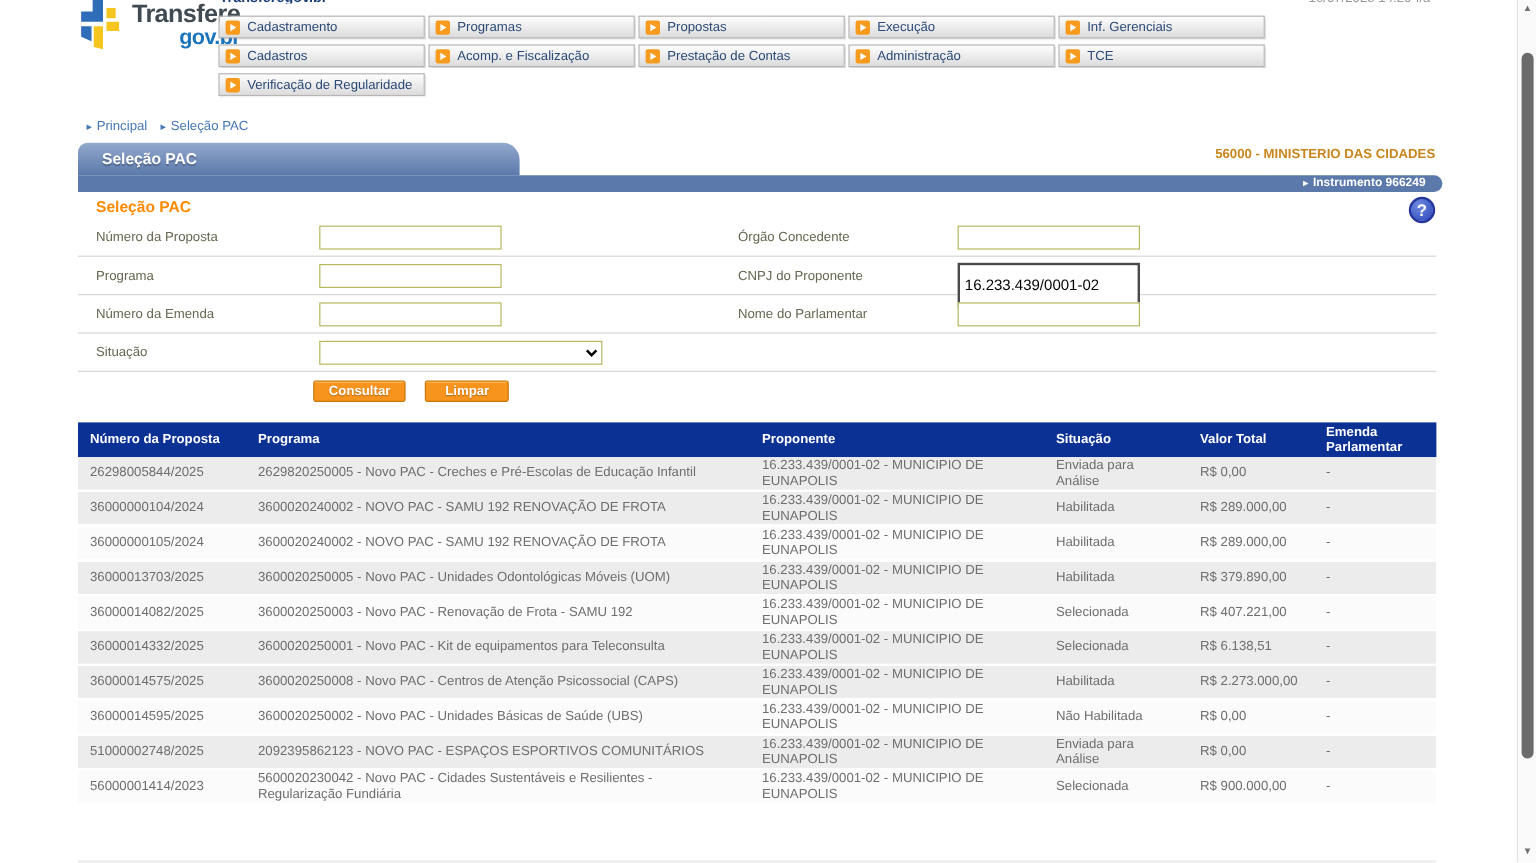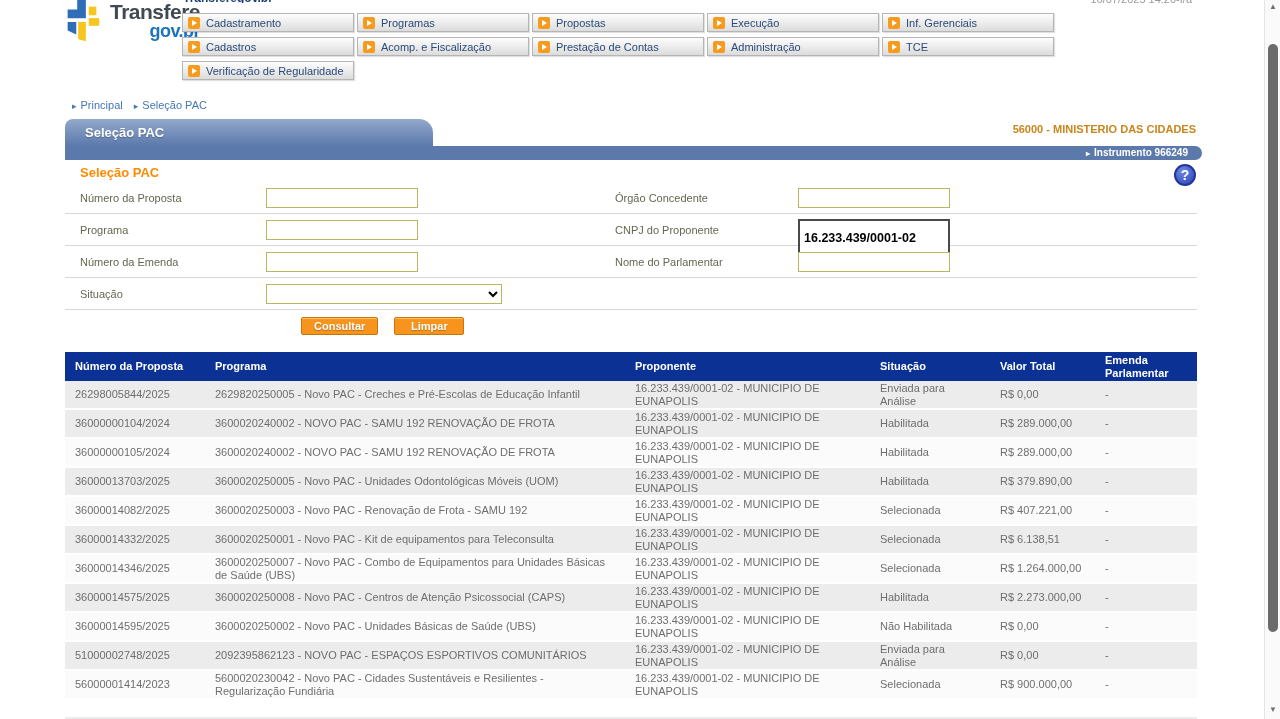--- a/index.html
+++ b/index.html
@@ -68,23 +68,23 @@
   .frow { position:relative; height:32px; border-bottom:1px solid #d6d6d6; }
   .flabel { position:absolute; top:10px; font-size:11px; color:#666652; }
   .flabel.l { left:15px; }
   .flabel.r { left:550px; }
   .finput {
     position:absolute; left:201px; top:6px; width:152px; height:20px;
     border:1px solid #b9b75e; background:#fff; font-family:"Liberation Sans",sans-serif;
     font-size:12px; padding:0 4px; color:#000;
   }
   .finput.r { left:733px; }
-  .finput.cnpj { border:2px solid #4a4a4a; height:38px; top:5px; font-size:12.5px; font-weight:bold; }
+  .finput.cnpj { border:2px solid #4a4a4a; height:38px; top:5px; font-size:12.5px; font-weight:normal; }
   select.finput { width:236px; }
-  .buttons { position:absolute; left:261px; top:317px; display:flex; gap:16px;margin-left:40px; }
+  .buttons { position:absolute; left:261px; top:317px; display:flex; gap:16px; }
   .btn {
     min-width:70px; height:18px; background:#f7941d; border:1px solid #c87608; border-radius:2px;
     color:#fff; font-family:"Liberation Sans",sans-serif; font-size:11px; font-weight:bold;
     text-shadow:0 1px 1px rgba(0,0,0,0.3); box-shadow:inset 0 1px 0 #ffc163; cursor:pointer;
     padding:0 12px;
   }
   
   table.results {
     position:absolute; left:65px; top:352px; width:1132px;
     border-collapse:collapse; table-layout:fixed;
@@ -289,28 +289,20 @@
         <td>-</td>
       </tr>
       <tr class="odd">
         <td>36000014332/2025</td>
         <td>3600020250001 - Novo PAC - Kit de equipamentos para Teleconsulta</td>
         <td>16.233.439/0001-02 - MUNICIPIO DE EUNAPOLIS</td>
         <td>Selecionada</td>
         <td>R$ 6.138,51</td>
         <td>-</td>
       </tr>
-      <tr class="even">
-        <td>36000014346/2025</td>
-        <td>3600020250007 - Novo PAC - Combo de Equipamentos para Unidades Básicas de Saúde (UBS)</td>
-        <td>16.233.439/0001-02 - MUNICIPIO DE EUNAPOLIS</td>
-        <td>Selecionada</td>
-        <td>R$ 1.264.000,00</td>
-        <td>-</td>
-      </tr>
       <tr class="odd">
         <td>36000014575/2025</td>
         <td>3600020250008 - Novo PAC - Centros de Atenção Psicossocial (CAPS)</td>
         <td>16.233.439/0001-02 - MUNICIPIO DE EUNAPOLIS</td>
         <td>Habilitada</td>
         <td>R$ 2.273.000,00</td>
         <td>-</td>
       </tr>
       <tr class="even">
         <td>36000014595/2025</td>

